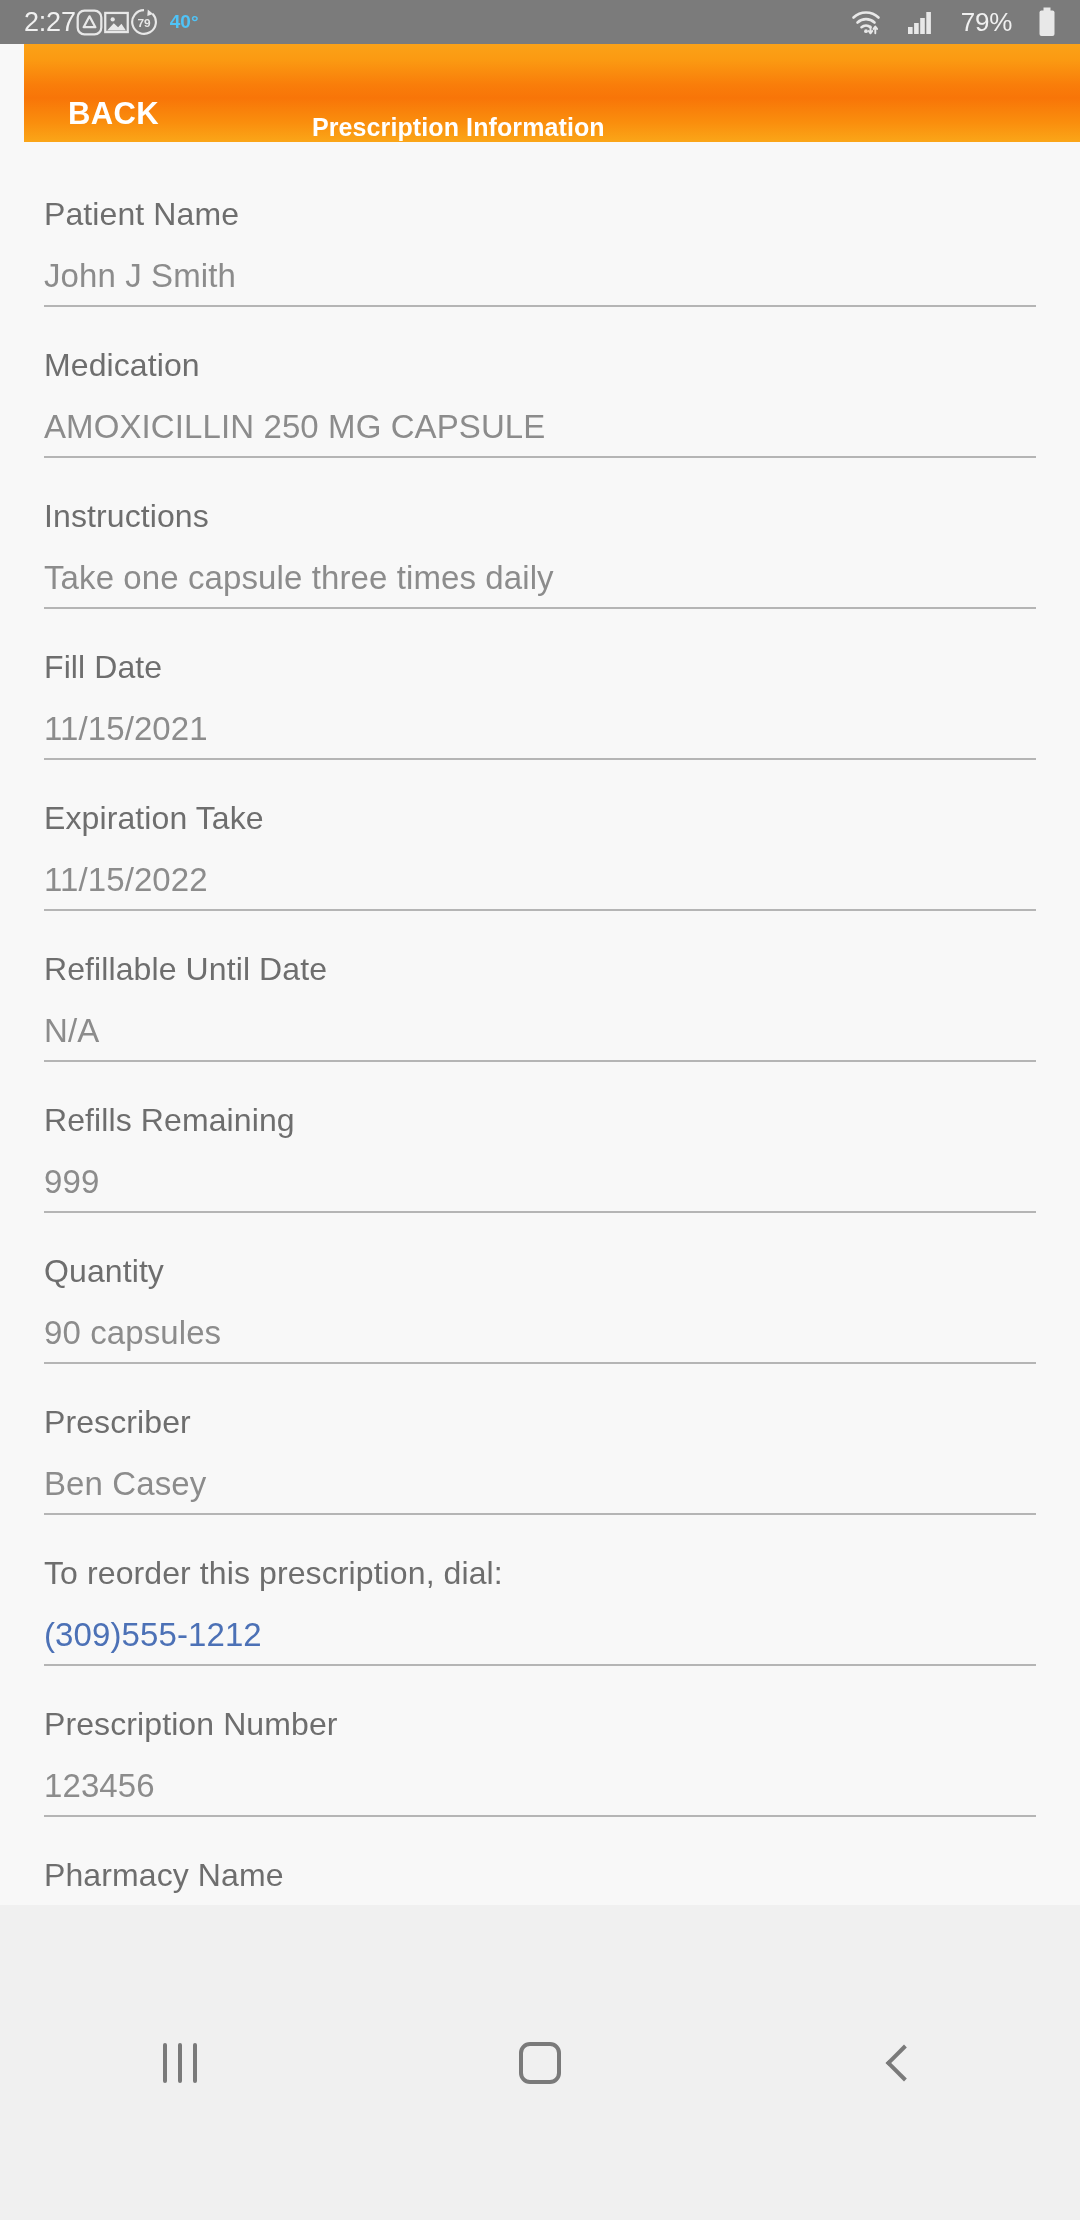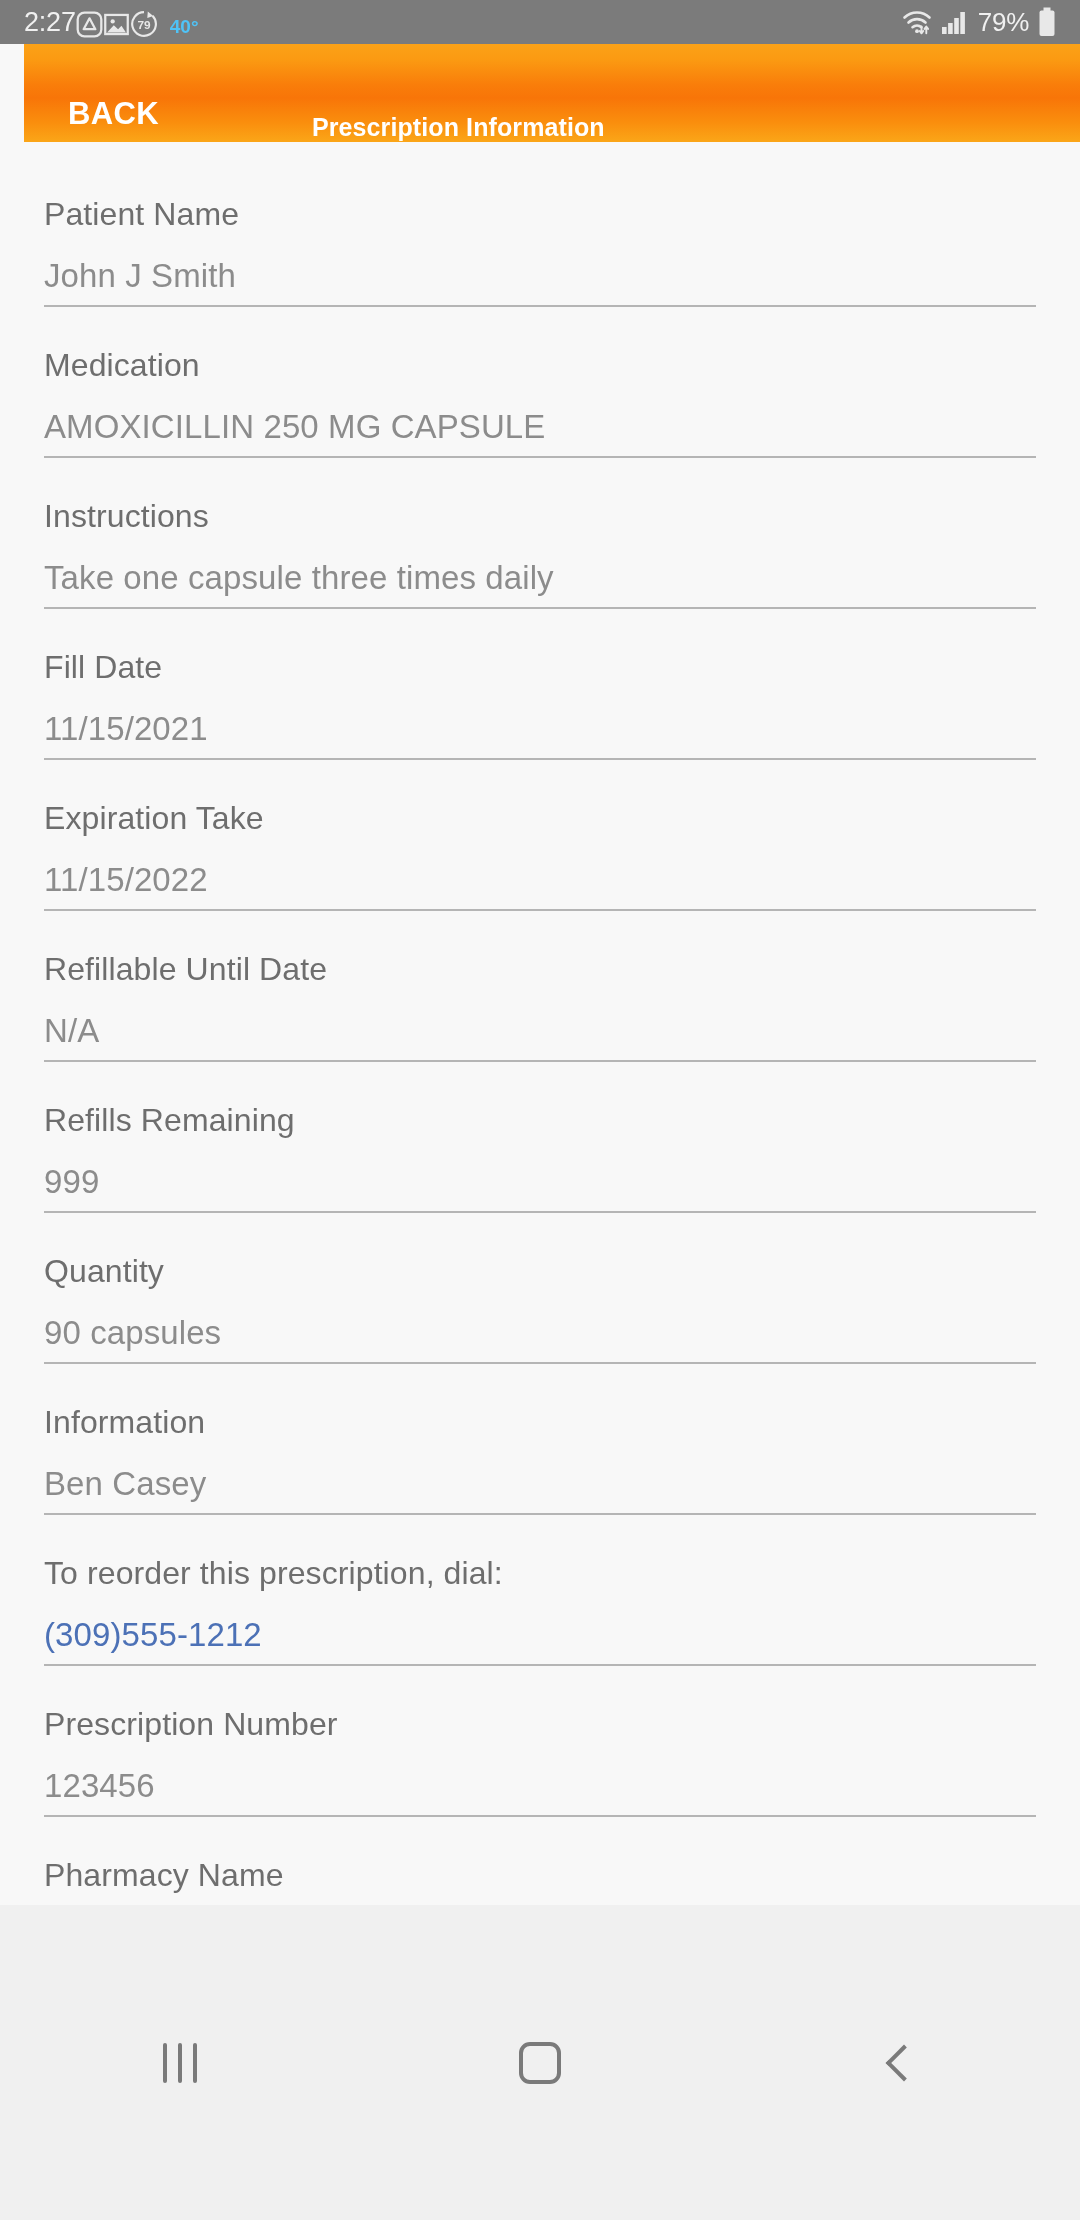--- a/index.html
+++ b/index.html
@@ -12,22 +12,22 @@
   }
 
   
   .status-bar{
     height:44px; width:1080px;
     background:#7b7b7b;
     display:flex; align-items:center;
     padding:0 24px;
     position:relative;
   }
-  .sb-left{ display:flex; align-items:flex-end; gap:0; }
-  .sb-right{ display:flex; align-items:center; gap:9px; margin-left:auto; }
+  .sb-left{ display:flex; align-items:center; gap:0; }
+  .sb-right{ display:flex; align-items:center; gap:26px; margin-left:auto; }
   .sb-time{
     color:#f0f0f0; font-size:27px; letter-spacing:-0.2px;
     font-family:"Liberation Sans", sans-serif;
   }
   .sb-temp{ color:#4fc3f7; font-size:19px; font-weight:bold; margin-left:12px; }
   .sb-pct{ color:#f0f0f0; font-size:26px; letter-spacing:-0.3px; }
   .ic{ display:inline-flex; align-items:center; justify-content:center; }
 
   
   .app-bar{
@@ -202,21 +202,21 @@
       </div>
       <div class="field">
         <div class="f-label">Refills Remaining</div>
         <div class="f-value">999</div>
       </div>
       <div class="field">
         <div class="f-label">Quantity</div>
         <div class="f-value">90 capsules</div>
       </div>
       <div class="field">
-        <div class="f-label">Information</div>
+        <div class="f-label">Prescriber</div>
         <div class="f-value">Ben Casey</div>
       </div>
       <div class="field">
         <div class="f-label">To reorder this prescription, dial:</div>
         <div class="f-value link">(309)555-1212</div>
       </div>
       <div class="field">
         <div class="f-label">Prescription Number</div>
         <div class="f-value">123456</div>
       </div>

